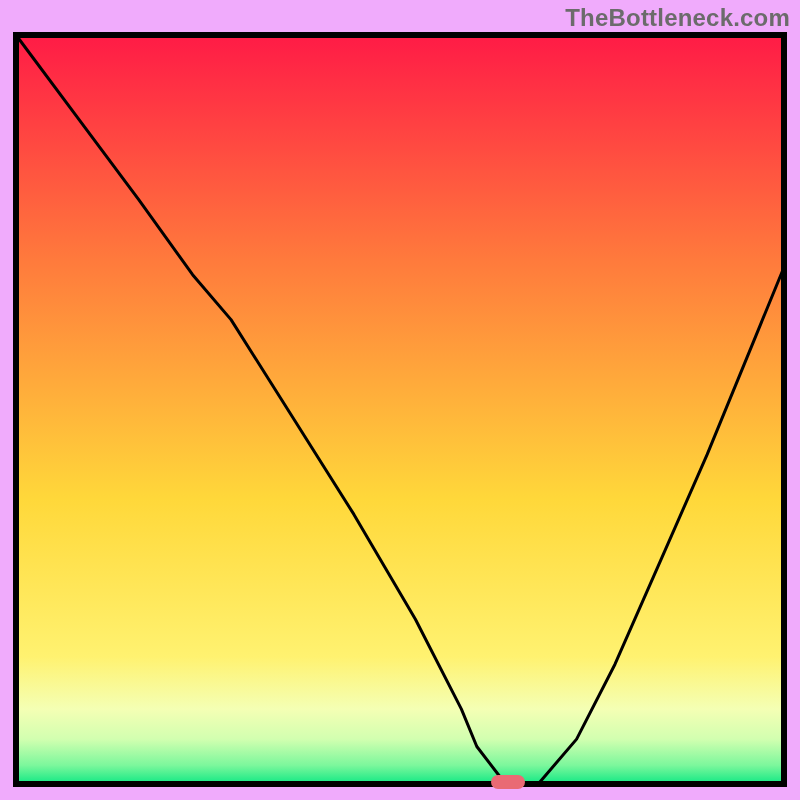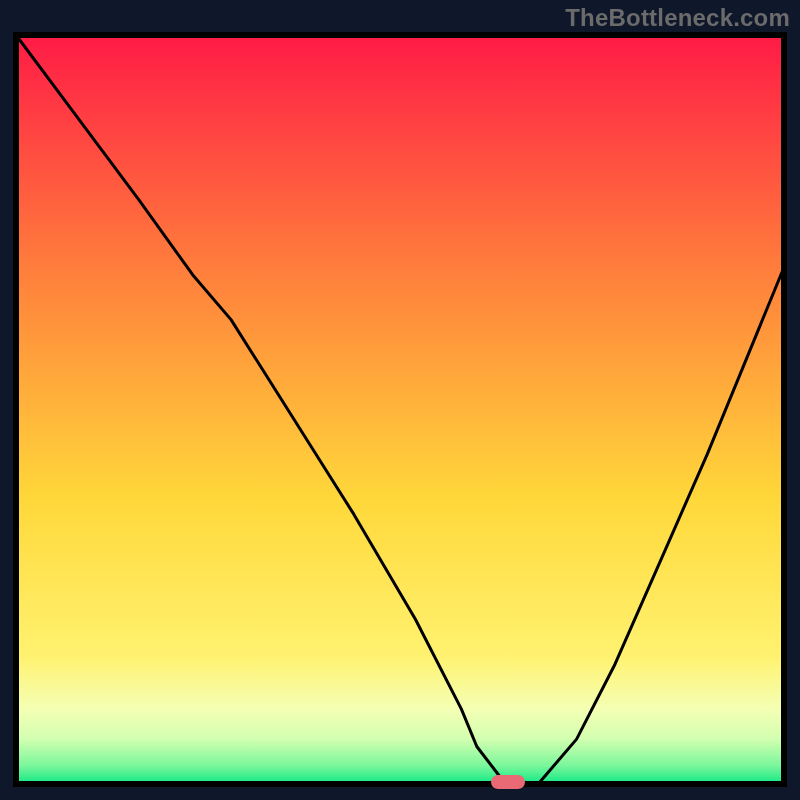--- a/index.html
+++ b/index.html
@@ -1,21 +1,21 @@
 <!DOCTYPE html>
 <html><head>
 <meta charset="utf-8">
 <style>
   * { margin: 0; padding: 0; box-sizing: border-box; }
   html, body { width: 800px; height: 800px; overflow: hidden; background: #fff; }
   .frame {
     position: relative;
     width: 800px;
     height: 800px;
-    background: #0f172a;
+    background: #f0abfc;
   }
   .watermark {
     position: absolute;
     top: 4px;
     right: 10px;
     font-family: Arial, Helvetica, sans-serif;
     font-size: 24px;
     font-weight: bold;
     color: #6b6b6b;
     letter-spacing: 0.2px;

